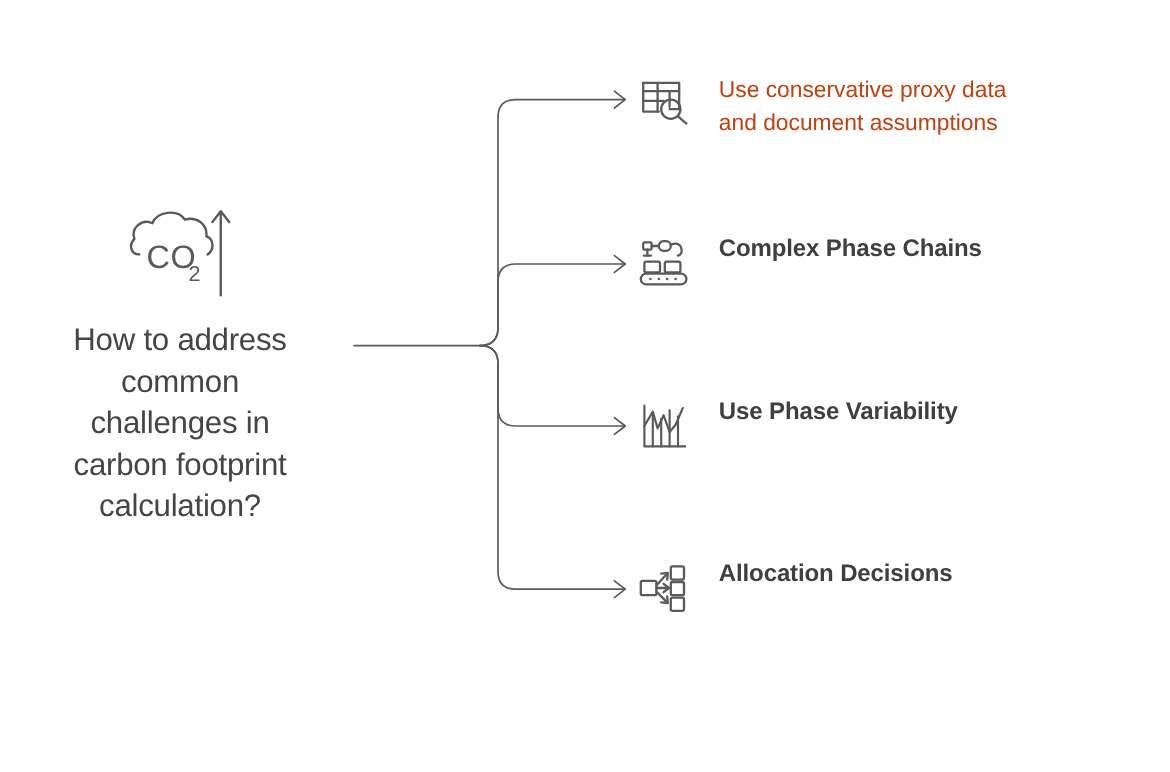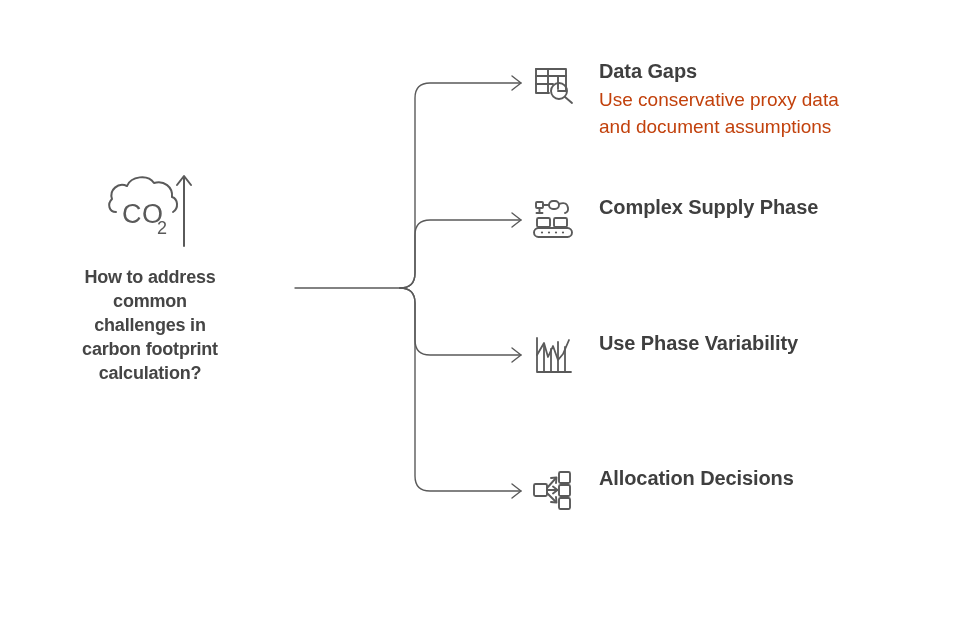--- a/index.html
+++ b/index.html
@@ -34,22 +34,22 @@
   }
   #root-icon {
     width: 92px;
     height: 82px;
     display: block;
   }
   #root-title {
     margin-top: 16px;
     width: 280px;
     text-align: center;
-    font-size: 18px;
-    font-weight: bold;
+    font-size: 26px;
+    font-weight: normal;
     line-height: 1.33;
     color: #454545;
     letter-spacing: -0.2px;
     white-space: pre-line;
   }
 
   
   #connectors {
     position: absolute;
     left: 0;
@@ -148,21 +148,20 @@
         <path d="M5 8 v24 h13"></path>
         <path d="M5 15 h30"></path>
         <path d="M5 23 h17"></path>
         <path d="M17 8 v24"></path>
         <path d="M27 15 v13"></path>
         <circle cx="28" cy="30" r="8"></circle>
         <path d="M34 36 L41 42"></path>
       </g>
     </svg>
     <div class="branch-text">
-      <div class="branch-heading">Data Gaps</div>
       <div class="branch-desc">Use conservative proxy data
 and document assumptions</div>
     </div>
   </div>
 
   <div class="branch-row" id="row-1">
     <svg class="branch-icon" viewBox="0 0 44 44" fill="none">
       <g stroke="#5a5a5a" stroke-width="1.9" stroke-linecap="round" stroke-linejoin="round" fill="none">
 
         <rect x="5" y="5" width="7" height="6" rx="1"></rect>
@@ -176,21 +175,21 @@
         <rect x="23" y="21" width="13" height="9" rx="1.5"></rect>
 
         <rect x="3" y="31" width="38" height="9" rx="4.5"></rect>
         <circle cx="11" cy="35.5" r="1.1" fill="#5a5a5a" stroke="none"></circle>
         <circle cx="18" cy="35.5" r="1.1" fill="#5a5a5a" stroke="none"></circle>
         <circle cx="25" cy="35.5" r="1.1" fill="#5a5a5a" stroke="none"></circle>
         <circle cx="32" cy="35.5" r="1.1" fill="#5a5a5a" stroke="none"></circle>
       </g>
     </svg>
     <div class="branch-text">
-      <div class="branch-heading">Complex Supply Phase</div>
+      <div class="branch-heading">Complex Phase Chains</div>
     </div>
   </div>
 
   <div class="branch-row" id="row-2">
     <svg class="branch-icon" viewBox="0 0 44 44" fill="none">
       <g stroke="#5a5a5a" stroke-width="1.8" stroke-linecap="round" stroke-linejoin="round" fill="none">
         <path d="M6 5 V39 H40"></path>
         <path d="M13 39 V12"></path>
         <path d="M20 39 V16"></path>
         <path d="M27 39 V9"></path>

